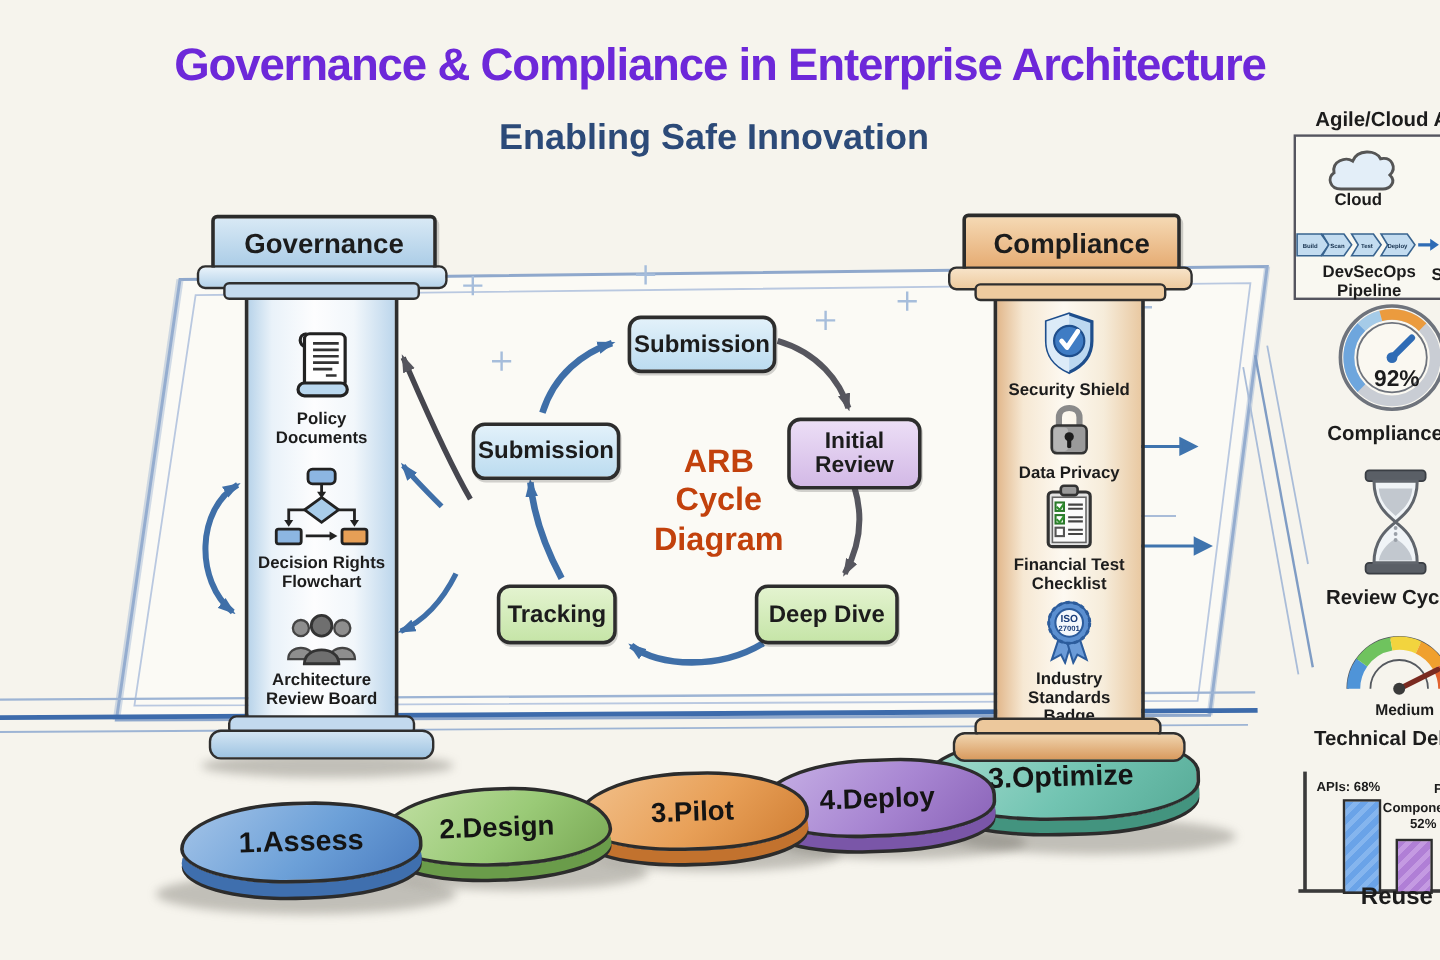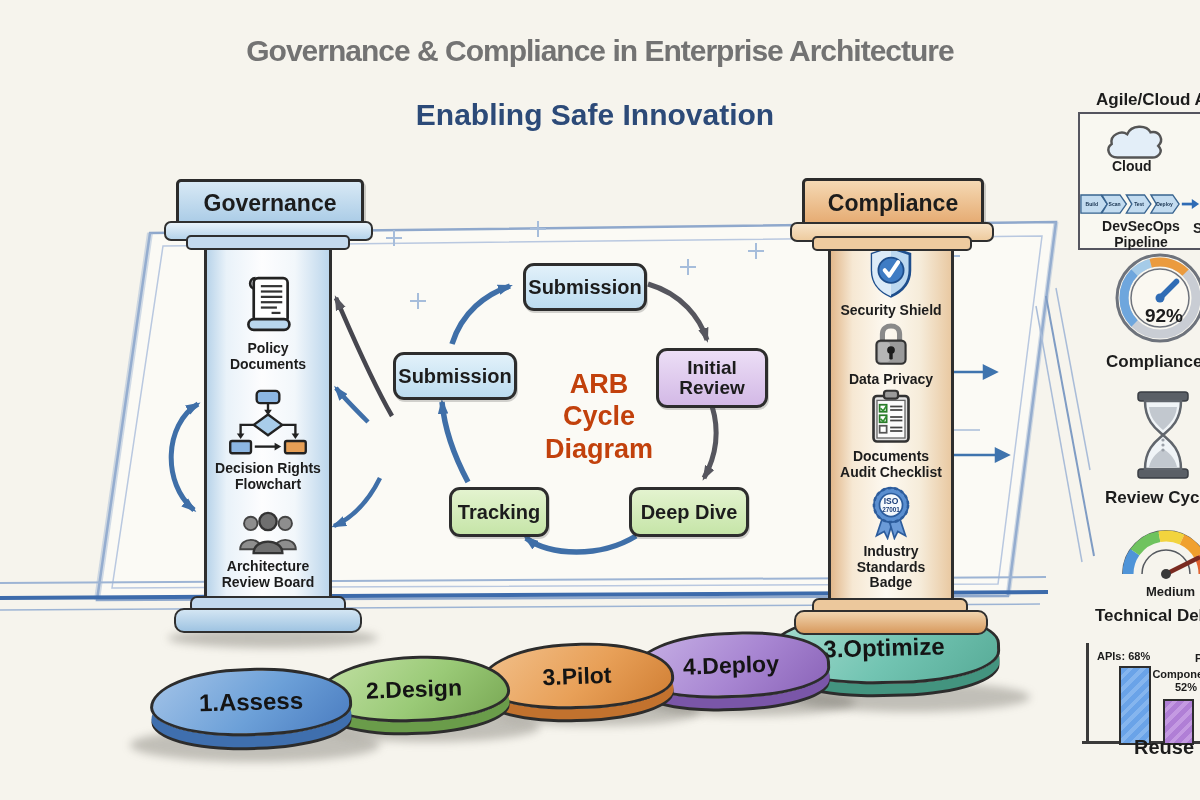--- a/index.html
+++ b/index.html
@@ -1,20 +1,20 @@
 <!DOCTYPE html>
 <html><head>
 <meta charset="utf-8">
 <style>
   html,body{margin:0;padding:0;}
   .page{position:relative;width:1200px;height:800px;overflow:hidden;background:#f6f4ed;
         font-family:"Liberation Sans",sans-serif;color:#1c1c1c;}
   .abs{position:absolute;}
   .title{top:34px;left:50%;transform:translateX(-50%);white-space:nowrap;
-         font-size:30px;font-weight:bold;letter-spacing:-1px;color:#737373;z-index:10;}
+         font-size:38px;font-weight:bold;letter-spacing:-1px;color:#6d28d9;z-index:10;}
   .subtitle{top:98px;left:0;width:1190px;text-align:center;font-size:30px;font-weight:bold;
             color:#2c4a78;z-index:10;}
   .hdr{border:3px solid #2b2b2b;border-radius:5px;display:flex;align-items:center;justify-content:center;
        font-size:23px;font-weight:bold;z-index:6;box-shadow:2px 3px 0 rgba(70,70,70,.25);}
   .slab{border:2.5px solid #2f2f2f;border-radius:7px;z-index:6;}
   .shaft{border:3px solid #2e2e2e;border-radius:4px;z-index:5;display:flex;flex-direction:column;
          align-items:center;justify-content:space-evenly;}
   .pitem{display:flex;flex-direction:column;align-items:center;}
   .plabel{font-size:14px;font-weight:bold;text-align:center;line-height:1.12;margin-top:4px;}
   .node{border:3px solid #2d2d2d;border-radius:11px;display:flex;align-items:center;justify-content:center;
@@ -103,21 +103,21 @@
     </div>
   <div class="node abs" style="left:393px;top:352px;width:118px;height:42px;font-size:20px;background:linear-gradient(180deg,#e2f1fa,#bcdcf0);">
       <span>Submission</span>
     </div>
   <div class="node abs" style="left:656px;top:348px;width:106px;height:54px;font-size:19px;background:linear-gradient(180deg,#ecdef6,#d3b9e6);">
       <span>Initial Review</span>
     </div>
   <div class="node abs" style="left:629px;top:487px;width:114px;height:44px;font-size:20px;background:linear-gradient(180deg,#e3f3cf,#c6e5a8);">
       <span>Deep Dive</span>
     </div>
-  <div class="node abs" style="left:449px;top:487px;width:94px;height:44px;font-size:20px;background:linear-gradient(180deg,#e3f3cf,#c6e5a8);">
+  <div class="node abs" style="left:414px;top:487px;width:94px;height:44px;font-size:20px;background:linear-gradient(180deg,#e3f3cf,#c6e5a8);">
       <span>Tracking</span>
     </div>
 
   <div class="abs" style="left:538px;top:368px;width:122px;text-align:center;font-size:27px;font-weight:bold;color:#c2410c;line-height:1.2;z-index:4;">ARB Cycle Diagram</div>
 
 
   <div class="hdr abs" style="left:176px;top:179px;width:182px;height:42px;background:linear-gradient(180deg,#d8e9f5,#a9cbe6);">
       <span>Governance</span>
     </div>
   <div class="slab abs" style="left:164px;top:221px;width:205px;height:16px;background:linear-gradient(180deg,#e8f2fa,#b5d3ea);"></div>
@@ -174,21 +174,21 @@
   <div class="slab abs" style="left:190px;top:596px;width:152px;height:14px;background:#c2d9ee;z-index:6;"></div>
   <div class="slab abs" style="left:174px;top:608px;width:184px;height:21px;border-radius:10px;
               background:linear-gradient(180deg,#d3e5f3,#9fc4e2);z-index:6;"></div>
 
   <div class="hdr abs" style="left:802px;top:178px;width:176px;height:44px;background:linear-gradient(180deg,#f5d9b4,#e5a96f);">
       <span>Compliance</span>
     </div>
   <div class="slab abs" style="left:790px;top:222px;width:200px;height:16px;background:linear-gradient(180deg,#f7e3c8,#eecb9f);"></div>
   <div class="slab abs" style="left:812px;top:236px;width:156px;height:11px;background:#eecb9f;border-radius:5px;"></div>
 
-  <div class="shaft abs" style="left:828px;top:232px;width:120px;height:354px;padding:5px 0;justify-content:space-between;
+  <div class="shaft abs" style="left:828px;top:246px;width:120px;height:354px;padding:5px 0;justify-content:space-between;
               background:linear-gradient(90deg,#e2b88c 0%,#f6e8d3 18%,#fdf9f1 46%,#f6ecda 74%,#e9c9a2 100%);">
     <div class="pitem" style="padding-top:5px;">
       <svg width="50" height="54" viewBox="0 0 54 60">
         <path d="M27,3 L48,10 V28 C48,44 38,52 27,57 C16,52 6,44 6,28 V10 Z" fill="#bcd8f0" stroke="#1e4e8c" stroke-width="3"></path>
         <path d="M27,3 L27,57 C16,52 6,44 6,28 V10 Z" fill="#dcebf8" stroke="none"></path>
         <circle cx="27" cy="28" r="14" fill="#3f7cc4" stroke="#1e4e8c" stroke-width="2"></circle>
         <path d="M20,28 L25,34 L35,19" fill="none" stroke="#ffffff" stroke-width="4.5" stroke-linecap="round" stroke-linejoin="round"></path>
       </svg>
       <div class="plabel" style="width:110px;">Security Shield</div>
     </div>
@@ -212,21 +212,21 @@
         <line x1="25" y1="20" x2="39" y2="20" stroke="#444" stroke-width="2"></line>
         <line x1="25" y1="24" x2="39" y2="24" stroke="#444" stroke-width="2"></line>
         <rect x="13" y="30" width="8" height="8" fill="#ffffff" stroke="#2a7a2a" stroke-width="2"></rect>
         <path d="M14,34 l3,3 l4,-6" fill="none" stroke="#2f8f2f" stroke-width="2"></path>
         <line x1="25" y1="32" x2="39" y2="32" stroke="#444" stroke-width="2"></line>
         <line x1="25" y1="36" x2="39" y2="36" stroke="#444" stroke-width="2"></line>
         <rect x="13" y="42" width="8" height="8" fill="#ffffff" stroke="#555" stroke-width="2"></rect>
         <line x1="25" y1="44" x2="39" y2="44" stroke="#444" stroke-width="2"></line>
         <line x1="25" y1="48" x2="39" y2="48" stroke="#444" stroke-width="2"></line>
       </svg>
-      <div class="plabel" style="width:112px;">Documents Audit Checklist</div>
+      <div class="plabel" style="width:112px;">Financial Test Checklist</div>
     </div>
     <div class="pitem" style="padding-bottom:3px;">
       <svg width="52" height="58" viewBox="0 0 60 68">
         <polygon points="20,42 13,63 22,58 26,66 32,46" fill="#6b9bd8" stroke="#2c5c9c" stroke-width="2"></polygon>
         <polygon points="40,42 47,63 38,58 34,66 28,46" fill="#6b9bd8" stroke="#2c5c9c" stroke-width="2"></polygon>
         <circle cx="30" cy="27" r="20" fill="#5b8fd0" stroke="#2c5c9c" stroke-width="2"></circle>
         <circle cx="30" cy="27" r="20" fill="none" stroke="#2c5c9c" stroke-width="3" stroke-dasharray="4 3.5"></circle>
         <circle cx="30" cy="27" r="13.5" fill="#f4f8fc" stroke="#2c5c9c" stroke-width="2"></circle>
         <text x="30" y="26" text-anchor="middle" font-size="10" font-weight="bold" fill="#1d3f7a" font-family="Liberation Sans, sans-serif">ISO</text>
         <text x="30" y="35" text-anchor="middle" font-size="7.5" font-weight="bold" fill="#1d3f7a" font-family="Liberation Sans, sans-serif">27001</text>

